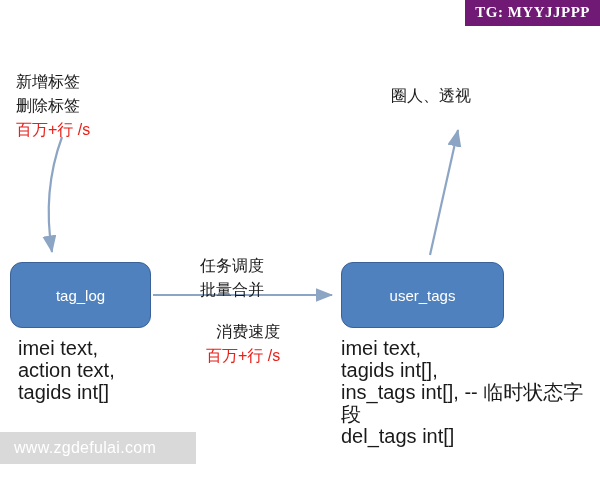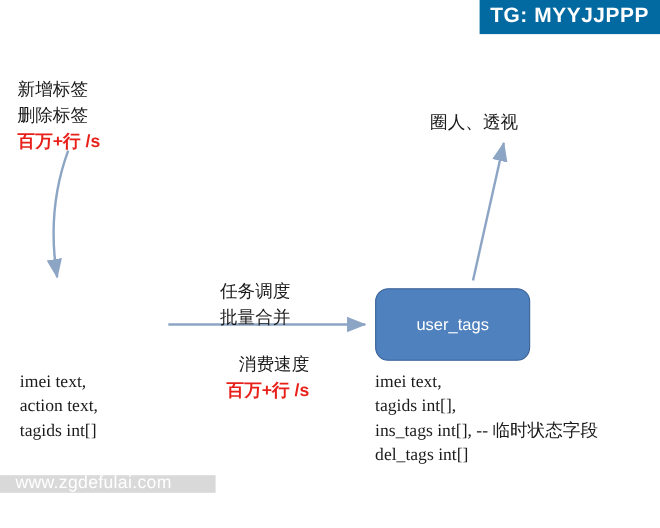--- a/index.html
+++ b/index.html
@@ -16,35 +16,35 @@
   #root {
     position: relative;
     width: 600px;
     height: 480px;
   }
 
   .tg-badge {
     position: absolute;
     right: 0px;
     top: 0px;
-    background: #0369a1;
+    background: #701a75;
     color: #ffffff;
-    font-size: 19px;
+    font-size: 15px;
     font-weight: bold;
     padding: 4px 10px 5px 10px;
     letter-spacing: 0.5px;
-    font-family: Liberation Sans, sans-serif;
+    font-family: Liberation Serif, serif;
   }
 
   .watermark {
     position: absolute;
     left: 0px;
     top: 432px;
     width: 196px;
-    height: 16px;
+    height: 32px;
     background: #d9d9d9;
     color: #ffffff;
     font-size: 16px;
     display: flex;
     align-items: center;
     padding-left: 14px;
     box-sizing: border-box;
     letter-spacing: 0.3px;
   }
 
@@ -62,31 +62,30 @@
   }
   #node-tag-log {
     left: 10px;
     top: 262px;
     width: 141px;
     height: 66px;
   }
   #node-user-tags {
     left: 341px;
     top: 262px;
-    width: 141px;
+    width: 163px;
     height: 66px;
   }
 
   .field-list {
     position: absolute;
-    font-size: 16px;
+    font-size: 20px;
     color: #1a1a1a;
     line-height: 22px;
     white-space: pre-line;
-    font-family: Liberation Serif, serif;
   }
   #fields-left {
     left: 18px;
     top: 337px;
   }
   #fields-right {
     left: 341px;
     top: 337px;
   }
 
@@ -96,31 +95,31 @@
     font-size: 16px;
     margin-top: 28px;
   }
   .anno .black {
     color: #1a1a1a;
     display: block;
     white-space: pre-line;
   }
   .anno .red {
     color: #e8201a;
-    font-weight: bold;
+    font-weight: normal;
     display: block;
     white-space: pre-line;
   }
   #anno-left {
     left: 16px;
     top: 42px;
   }
   #anno-right {
     left: 391px;
-    top: 72px;
+    top: 56px;
   }
   #anno-mid-top {
     left: 200px;
     top: 226px;
     text-align: left;
   }
   #anno-mid-bottom {
     left: 206px;
     top: 292px;
     text-align: right;
@@ -175,20 +174,23 @@
   <div class="anno" id="anno-mid-top">
     <span class="black">任务调度
 批量合并</span>
   </div>
 
   <div class="anno" id="anno-mid-bottom">
     <span class="black">消费速度</span>
     <span class="red">百万+行 /s</span>
   </div>
 
+  <div class="node" id="node-tag-log">
+    <span>tag_log</span>
+  </div>
 
   <div class="node" id="node-user-tags">
     <span>user_tags</span>
   </div>
 
   <div class="field-list" id="fields-left">imei text,
 action text,
 tagids int[]</div>
   <div class="field-list" id="fields-right">imei text,
 tagids int[],

